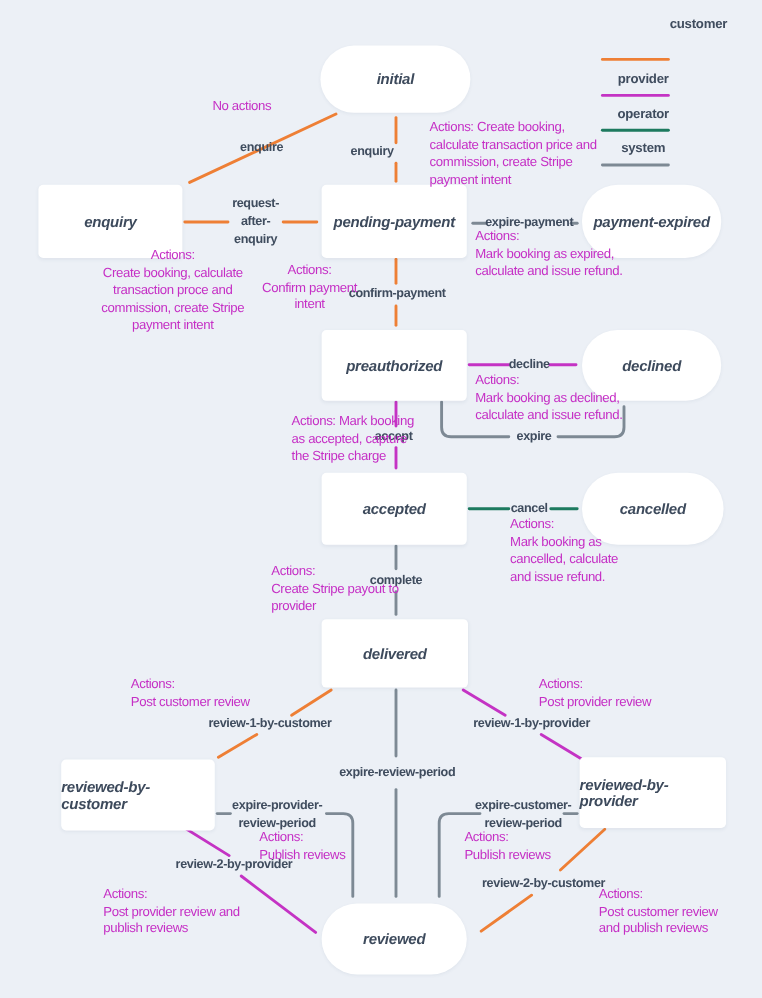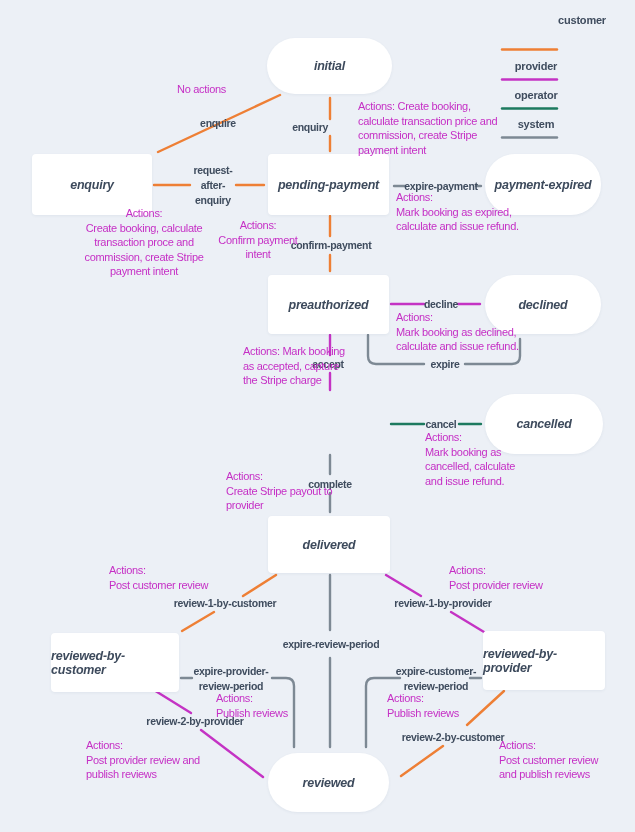--- a/index.html
+++ b/index.html
@@ -132,20 +132,23 @@
       <span>pending-payment</span>
     </div>
   <div class="node pill" style="left:485px; top:154px; width:116px; height:61px;">
       <span>payment-expired</span>
     </div>
   <div class="node" style="left:268px; top:275px; width:121px; height:59px;">
       <span>preauthorized</span>
     </div>
   <div class="node pill" style="left:485px; top:275px; width:116px; height:59px;">
       <span>declined</span>
+    </div>
+  <div class="node" style="left:268px; top:394px; width:121px; height:60px;">
+      <span>accepted</span>
     </div>
   <div class="node pill" style="left:485px; top:394px; width:118px; height:60px;">
       <span>cancelled</span>
     </div>
   <div class="node" style="left:268px; top:516px; width:122px; height:57px;">
       <span>delivered</span>
     </div>
   <div class="node" style="left:51px;  top:633px; width:128px; height:59px;">
       <span>reviewed-by-customer</span>
     </div>

